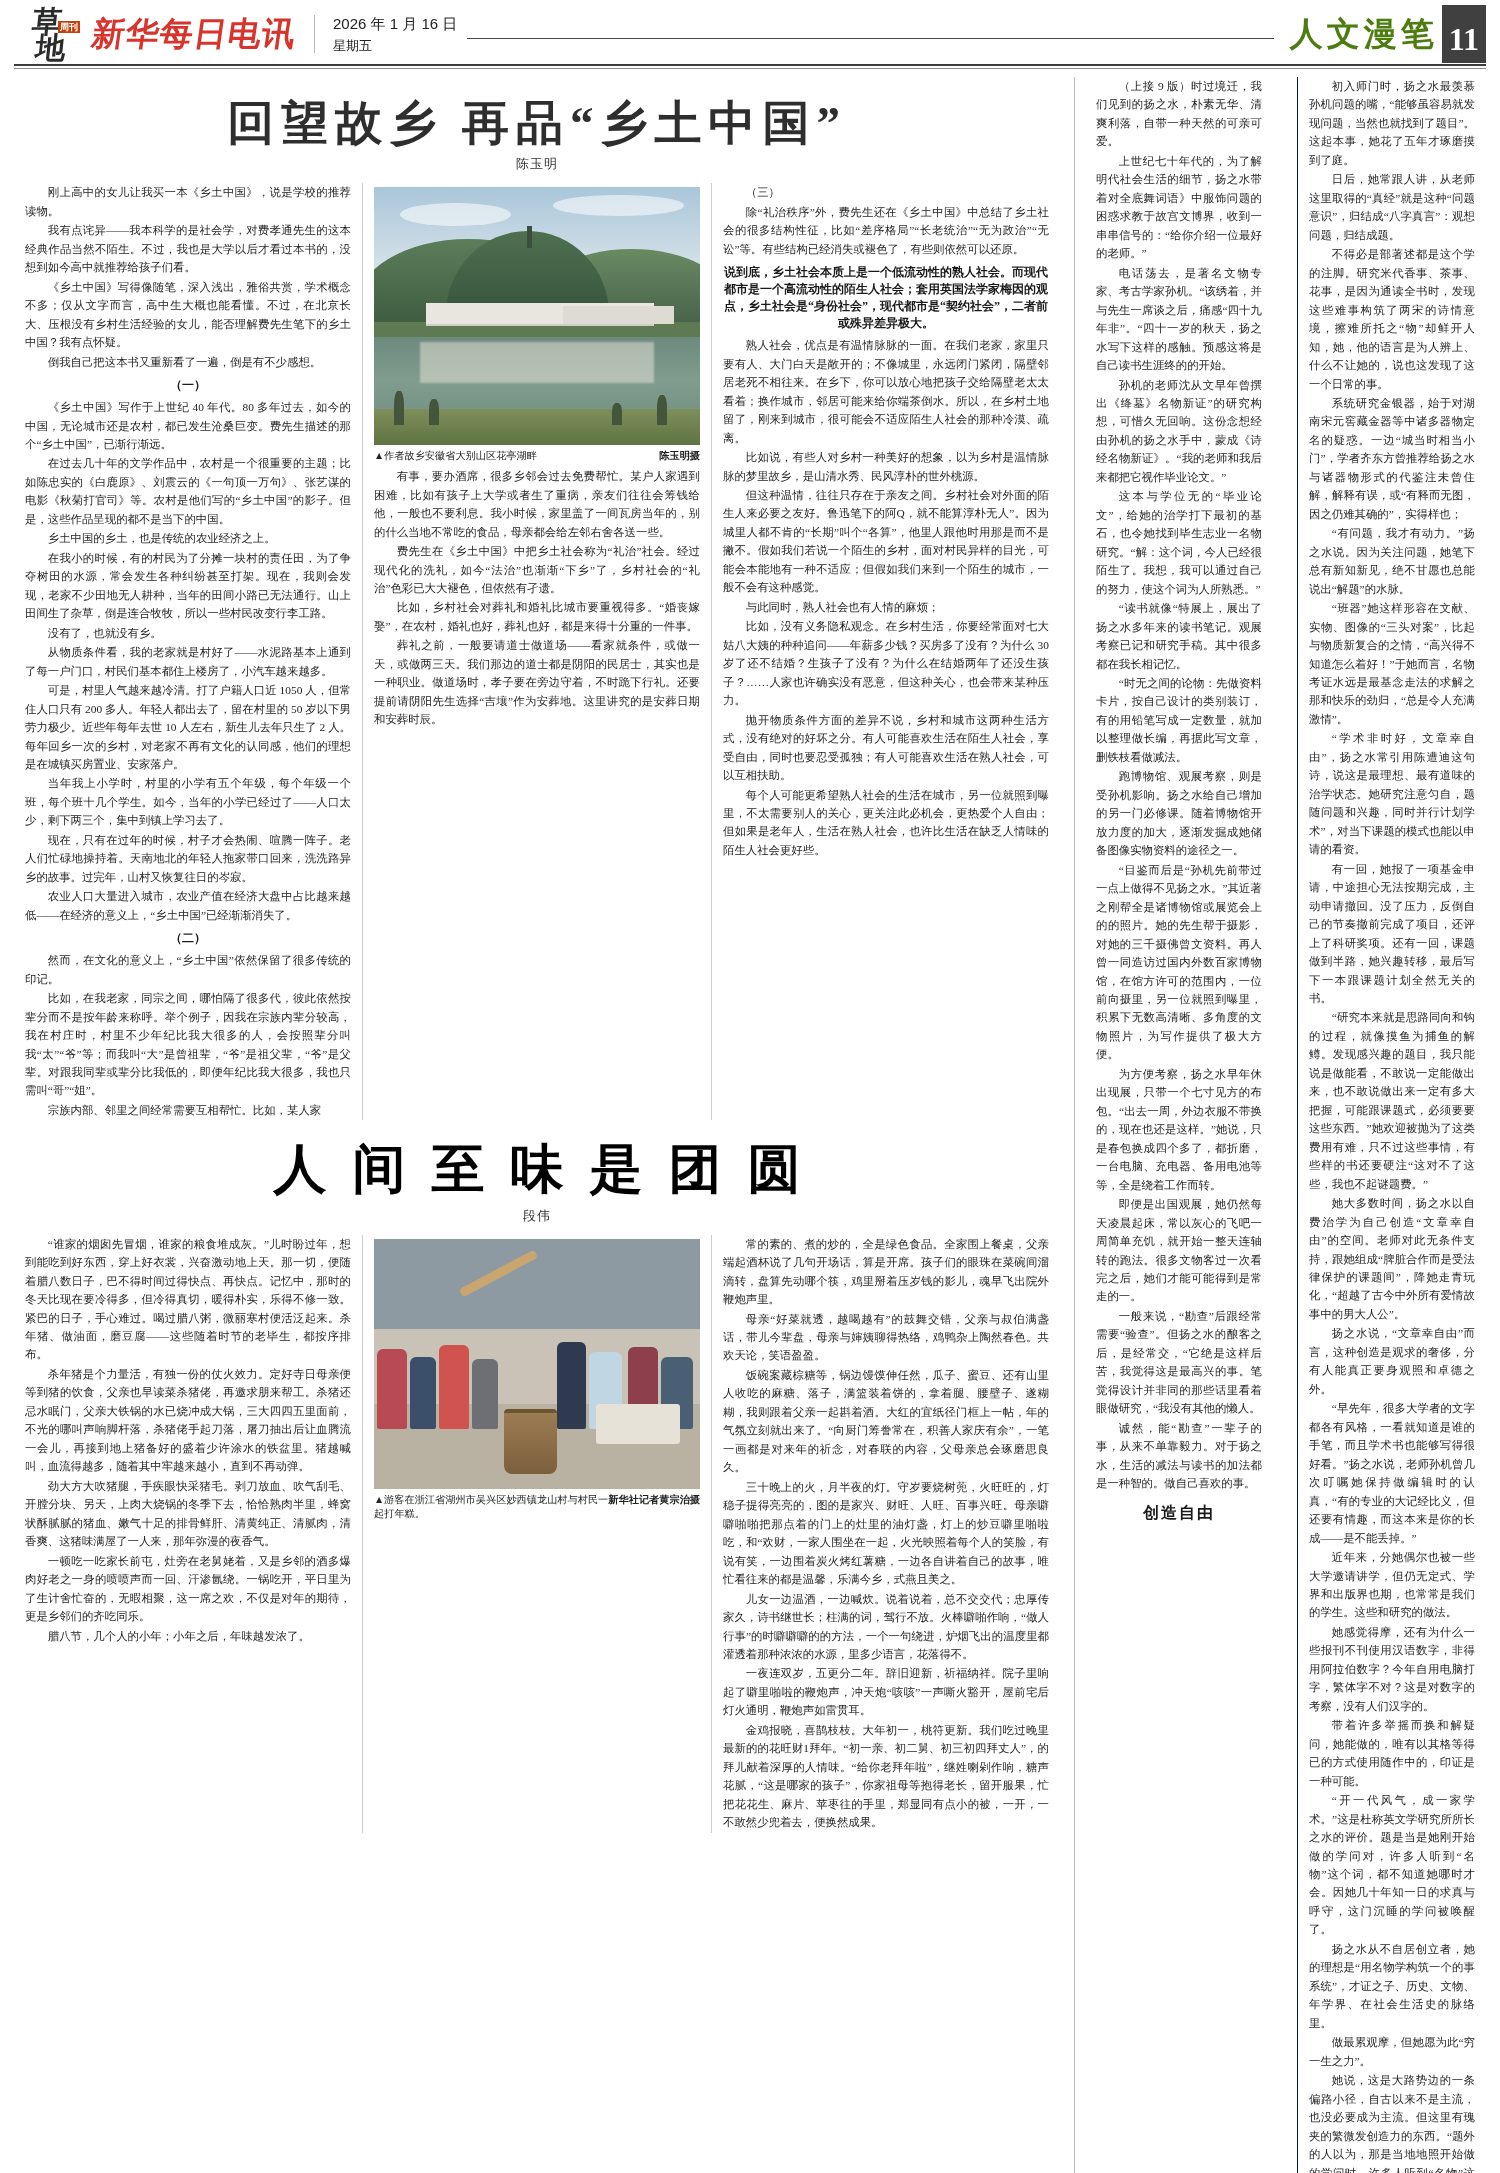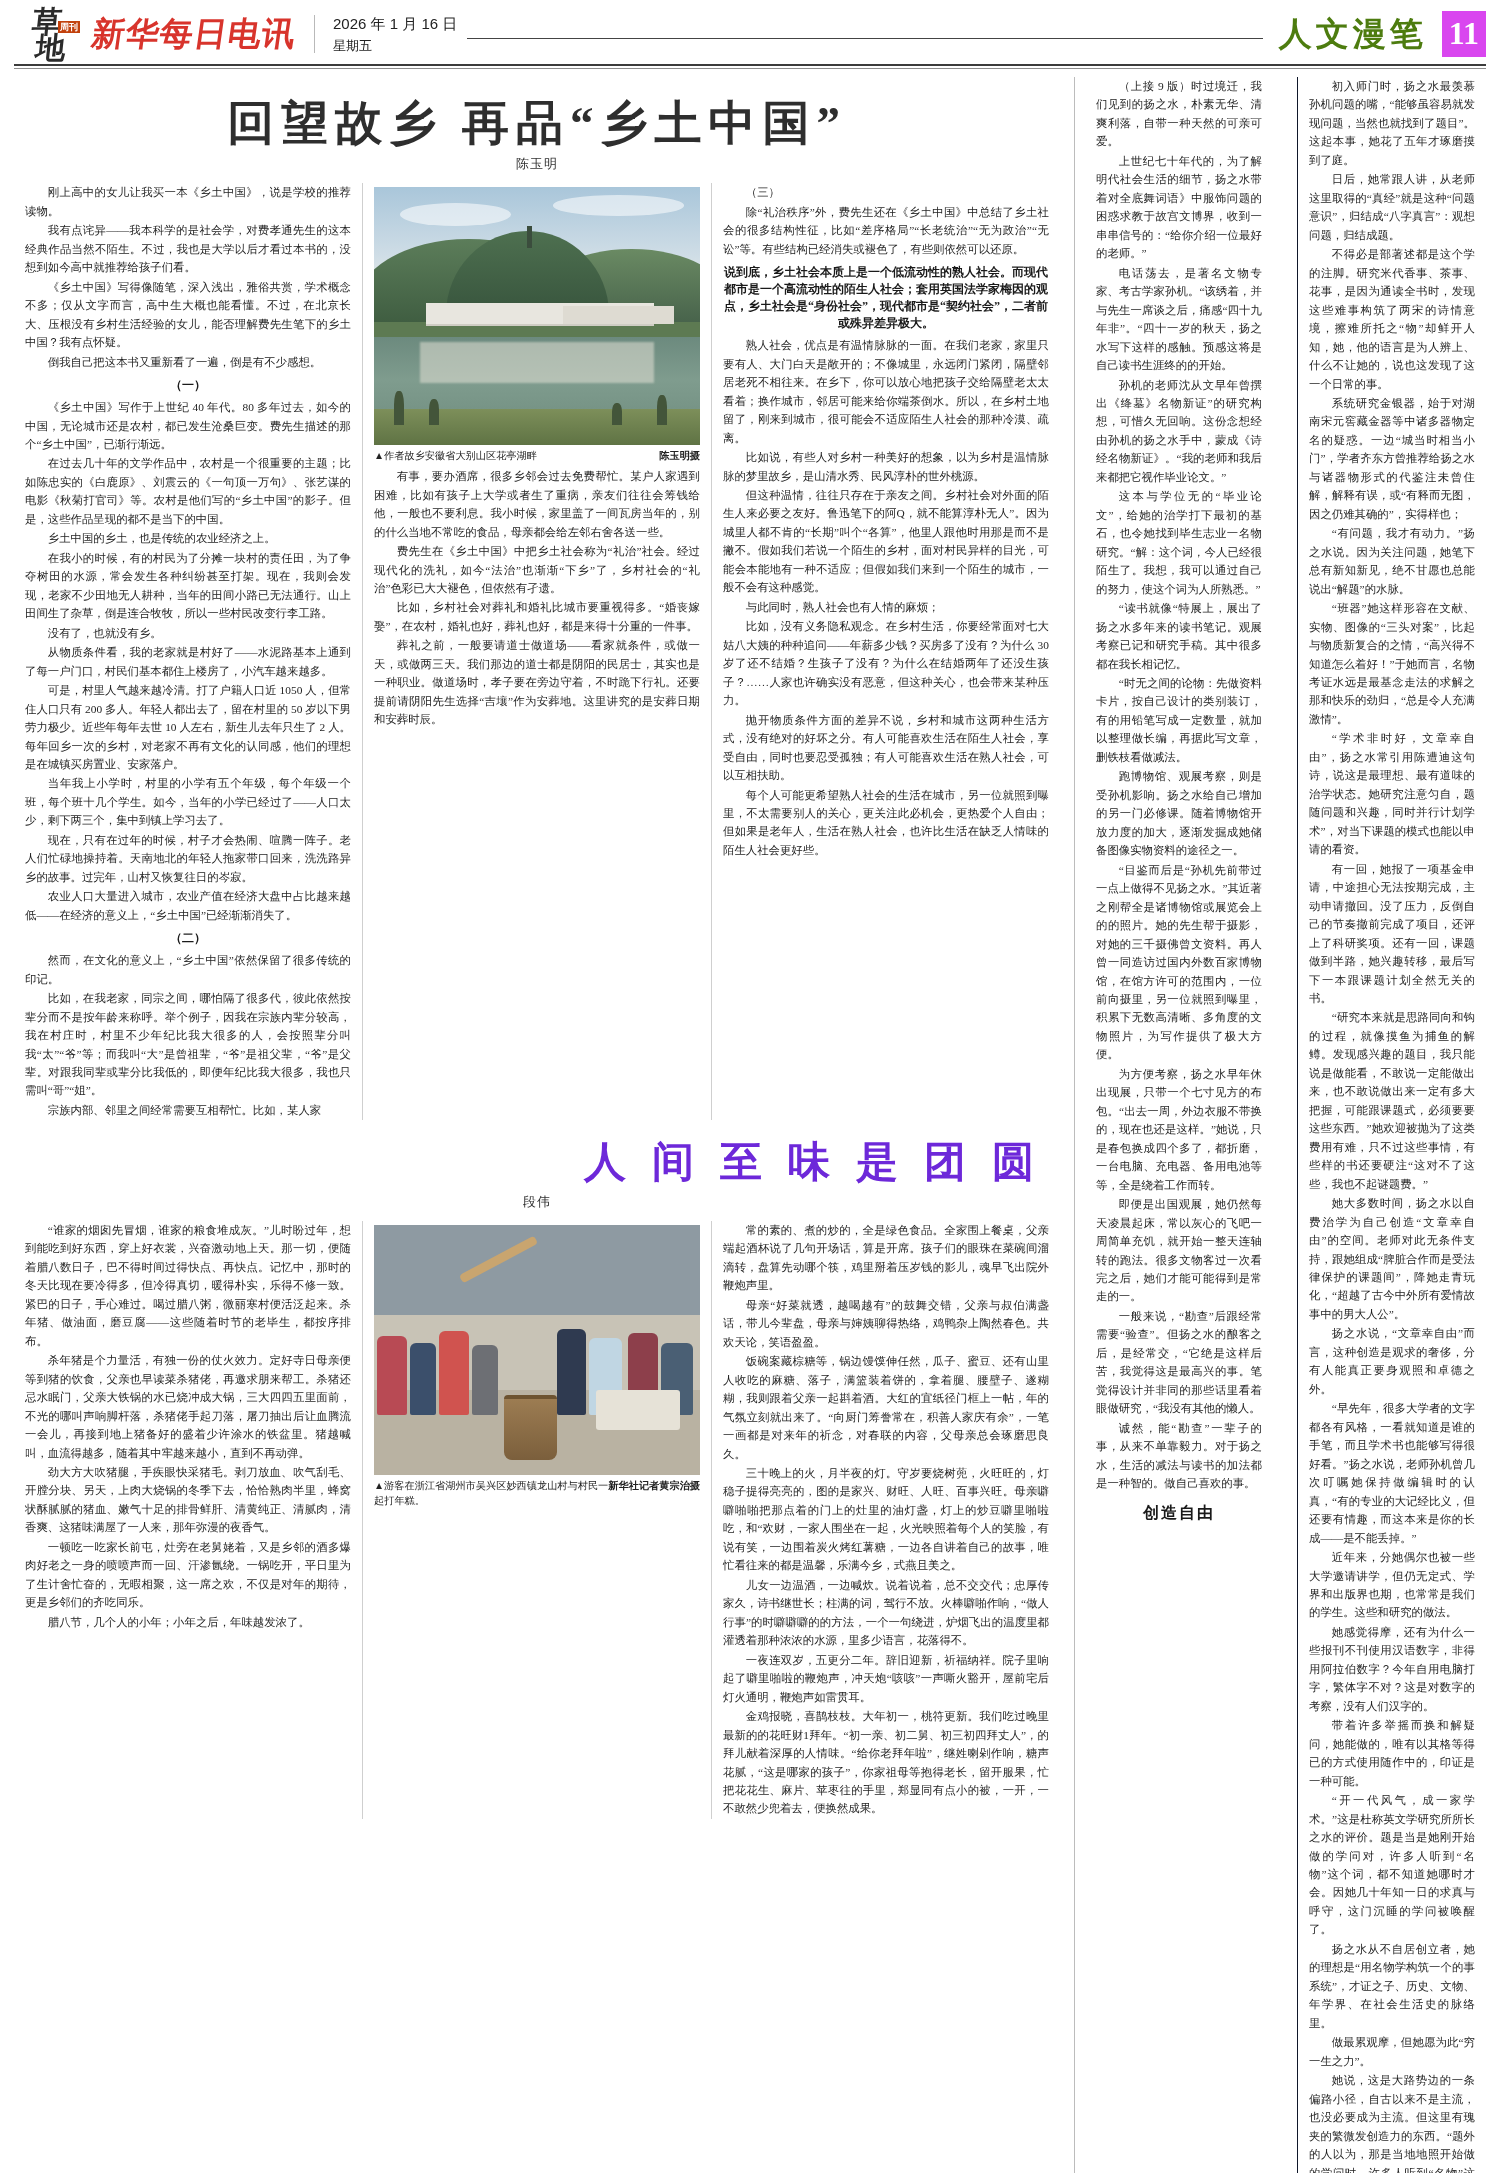--- a/index.html
+++ b/index.html
@@ -99,27 +99,27 @@
   }
   .mast-section {
     font-size: 33px;
     font-weight: bold;
     color: #4d7c0f;
     letter-spacing: 4px;
     white-space: nowrap;
     font-family: "Liberation Serif", serif;
   }
   .mast-pageno {
-    background: #d946ef;
+    background: #404040;
     color: #ffffff;
     font-size: 32px;
     font-weight: bold;
     line-height: 1;
-    padding: 6px 7px 8px 7px;
-    margin-left: 15px;
+    padding: 18px 7px 8px 7px;
+    margin-left: 4px;
     font-family: "Liberation Serif", serif;
   }
   .mast-hr {
     height: 2px;
     background: #3c3c3c;
     margin: 2px 14px 0 14px;
   }
   .mast-hr.thin { height: 1px; background: #8d8d8d; margin-top: 2px; }
 
   
@@ -204,25 +204,25 @@
     font-size: 10.2px;
     line-height: 1.45;
     margin-top: 4px;
     text-align: justify;
     color: #222;
   }
   .cap .credit { float: right; font-weight: bold; }
 
   
   .headline2 {
-    text-align: right;
-    font-size: 42px;
+    text-align: center;
+    font-size: 53px;
     font-weight: bold;
     letter-spacing: 26px;
-    color: #6d28d9;
+    color: #000000;
     margin: 16px 0 4px 0;
     line-height: 1.25;
     text-indent: 26px;
   }
 
   
   .scene1 { position: absolute; inset: 0; }
   .s1-sky { position:absolute; left:0; right:0; top:0; height:38%;
     background: linear-gradient(#a9c6da, #cfdde6 70%, #e4e9e8); }
   .s1-cloud { position:absolute; border-radius:50%; background:rgba(255,255,255,.55); }

